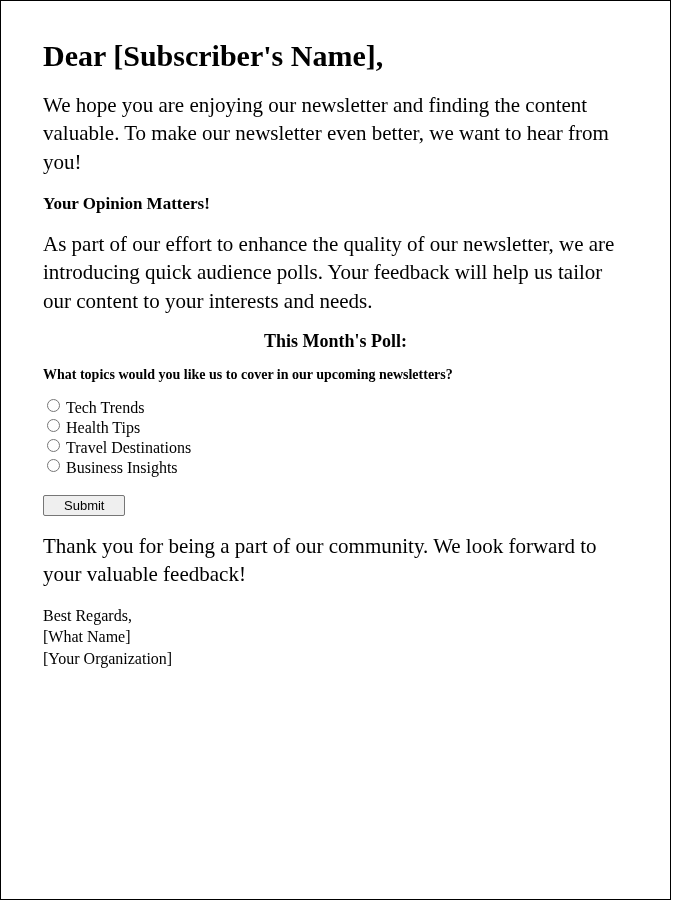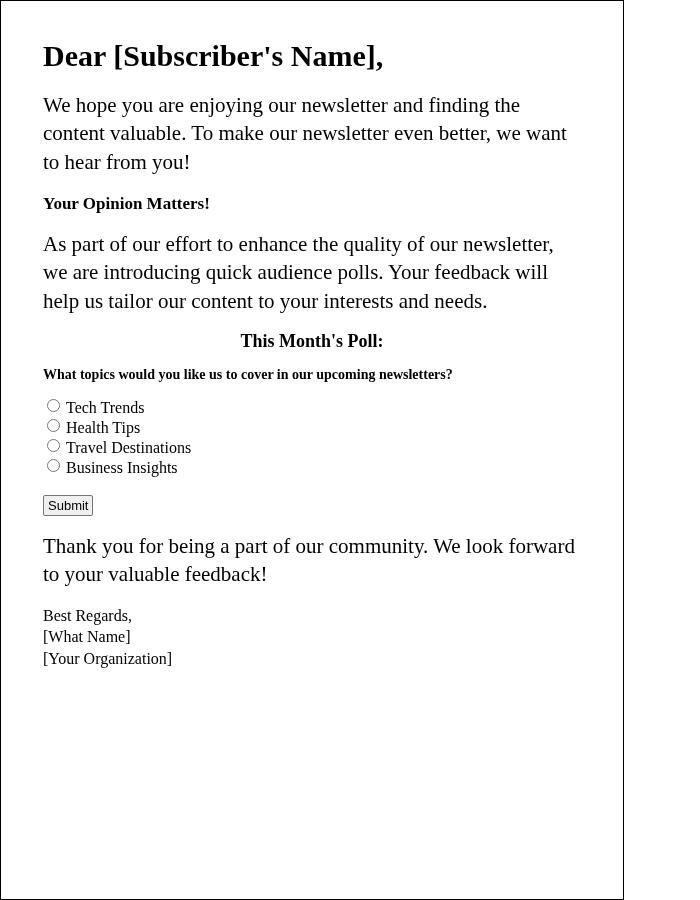--- a/index.html
+++ b/index.html
@@ -5,21 +5,21 @@
     * {
       box-sizing: border-box;
     }
     body {
       margin: 0;
       padding: 0;
       font-family: "Times New Roman", Times, serif;
       background: #fff;
     }
     .page {
-      width: 624px;
+      width: 671px;
       height: 900px;
       border: 1px solid #000;
       margin: 0;
       padding: 28px 42px;
       background: #fff;
     }
     h1 {
       font-size: 30px;
       font-weight: bold;
       margin: 10px 0 18px 0;
@@ -53,21 +53,21 @@
       align-items: flex-start;
       margin: 2px 0;
       font-size: 16px;
     }
     .option input[type="radio"] {
       margin: 0 6px 0 4px;
     }
     .submit-btn {
       font-family: Arial, sans-serif;
       font-size: 13px;
-      padding: 2px 4px;
+      padding: 2px 20px;
       background: #efefef;
       border: 1px solid #767676;
       border-radius: 2px;
       cursor: pointer;
       margin-bottom: 16px;
     }
     .signoff {
       font-size: 16px;
       line-height: 1.35;
     }

